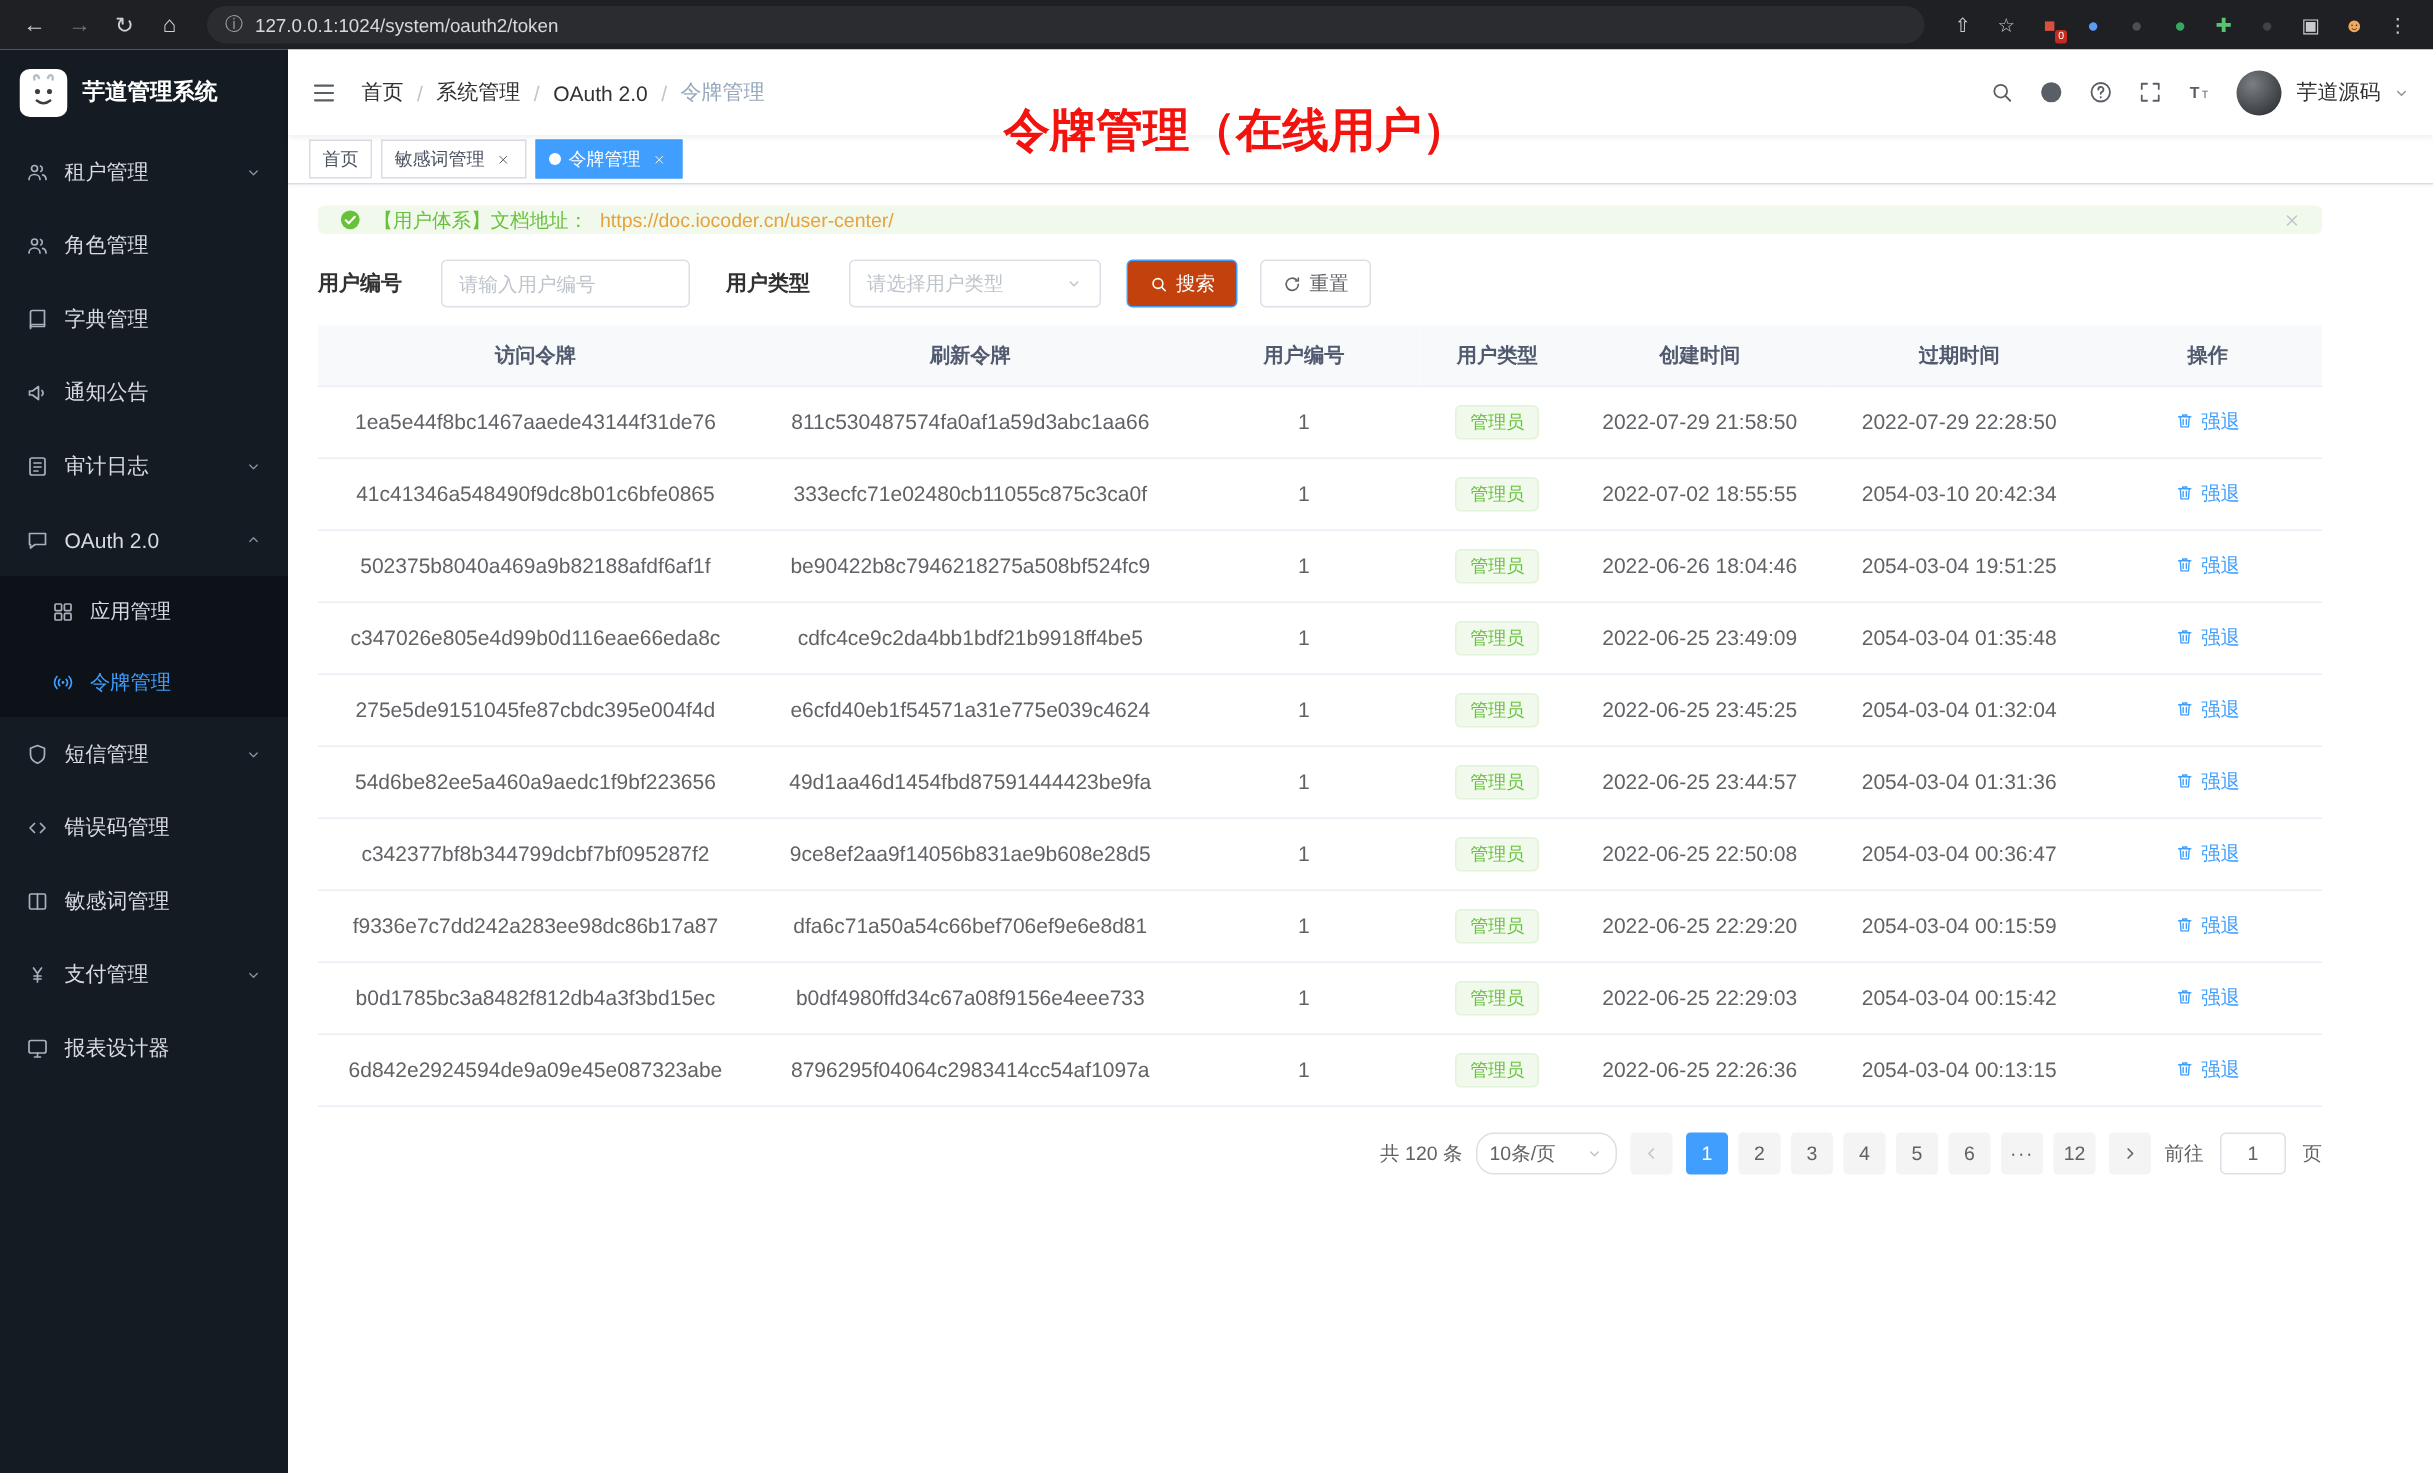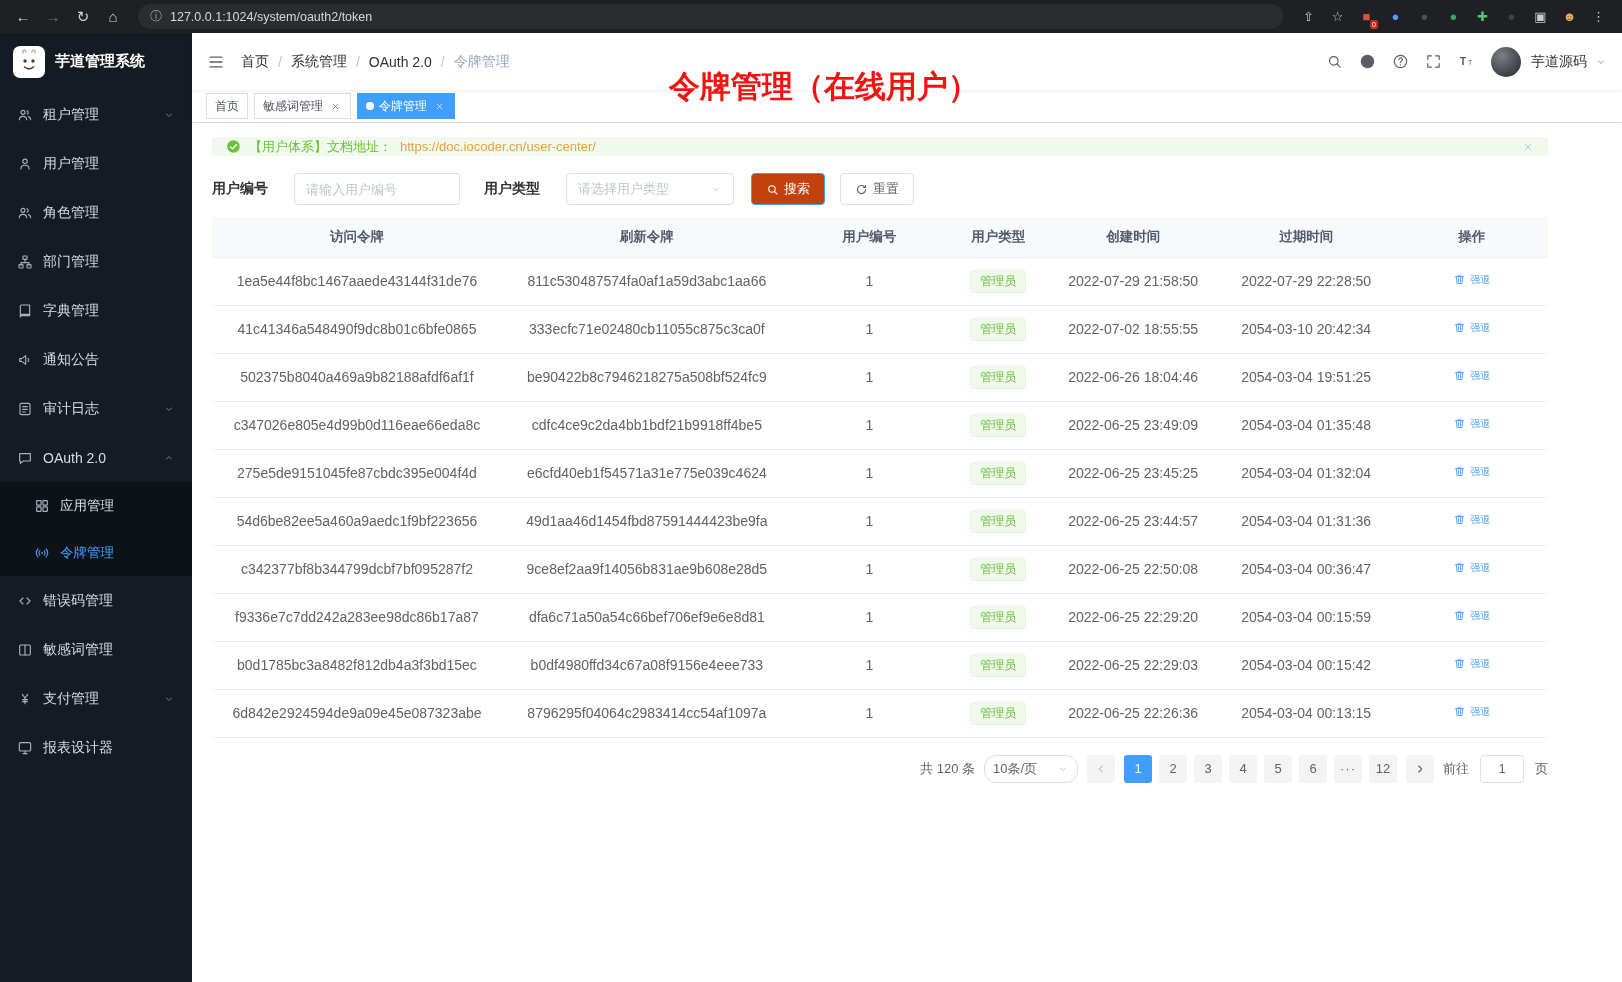--- a/index.html
+++ b/index.html
@@ -78,21 +78,21 @@
 .caret{color:#c0c4cc;display:flex}
 .caret .ic{width:12px;height:12px}
 .btn{height:32px;display:inline-flex;align-items:center;gap:5px;padding:0 14px;border:1px solid #dcdfe6;border-radius:4px;background:#fff;color:#606266;font-size:13px;cursor:pointer;margin-right:15px;font-family:inherit}
 .btn .ic{width:13px;height:13px}
 .btn.primary{background:#c2410c;border-color:#409eff;color:#fff}
 
 .data-table{width:100%;border-collapse:collapse;margin-top:12px;font-size:14px;color:#606266;table-layout:fixed}
 .data-table th{height:40px;background:#f8f9fb;color:#515a6e;font-weight:bold;font-size:13.5px;border-bottom:1px solid #ebeef5;text-align:center}
 .data-table td{height:48px;border-bottom:1px solid #ebeef5;text-align:center;overflow:hidden;text-overflow:ellipsis;white-space:nowrap;padding:0 4px}
 .badge{display:inline-block;padding:2px 9px;font-size:12px;line-height:17px;color:#67c23a;background:#f0f9eb;border:1px solid #e1f3d8;border-radius:4px}
-.action-link{color:#409eff;display:inline-flex;align-items:center;gap:4px;cursor:pointer;font-size:10px}
+.action-link{color:#409eff;display:inline-flex;align-items:center;gap:4px;cursor:pointer;font-size:13px}
 .action-link .ic{width:13px;height:13px}
 
 .pagination{display:flex;align-items:center;justify-content:flex-end;margin:17px 0;font-size:13px;color:#606266;gap:9px}
 .size-sel{width:94px;height:28px;border:1px solid #dcdfe6;border-radius:12px;display:flex;align-items:center;justify-content:space-between;padding:0 8px;cursor:pointer;background:#fff}
 .pages{display:flex;gap:7px}
 .pager-btn{min-width:28px;height:28px;padding:0 3px;background:#f4f4f5;border-radius:3px;display:inline-flex;align-items:center;justify-content:center;cursor:pointer;color:#606266}
 .pager-btn .ic{width:12px;height:12px}
 .pager-btn.active{background:#409eff;color:#fff}
 .pager-btn.disabled{color:#c0c4cc;cursor:not-allowed}
 .pager-btn.more{letter-spacing:1px}
@@ -180,47 +180,27 @@
           <span class="mi-label">租户管理</span>
           <span class="chev">
             <svg class="ic" viewBox="0 0 24 24" fill="none" stroke="currentColor" stroke-width="1.7" stroke-linecap="round" stroke-linejoin="round">
               <path d="M7 10l5 5 5-5"></path>
             </svg>
           </span>
         </div>
         <div class="menu-item">
           <span class="ic-wrap">
             <svg class="ic" viewBox="0 0 24 24" fill="none" stroke="currentColor" stroke-width="1.7" stroke-linecap="round" stroke-linejoin="round">
-              <circle cx="12" cy="8" r="3.3"></circle>
-              <path d="M5.8 19.5c0-3.5 2.8-5.7 6.2-5.7s6.2 2.2 6.2 5.7"></path>
-            </svg>
-          </span>
-          <span class="mi-label">用户管理</span>
-        </div>
-        <div class="menu-item">
-          <span class="ic-wrap">
-            <svg class="ic" viewBox="0 0 24 24" fill="none" stroke="currentColor" stroke-width="1.7" stroke-linecap="round" stroke-linejoin="round">
               <circle cx="9" cy="8" r="3"></circle>
               <path d="M3.5 19c0-3 2.4-5 5.5-5s5.5 2 5.5 5"></path>
               <path d="M15 5.6a3 3 0 0 1 .3 5.3"></path>
               <path d="M17.2 14.4c2 .6 3.3 2.3 3.3 4.6"></path>
             </svg>
           </span>
           <span class="mi-label">角色管理</span>
-        </div>
-        <div class="menu-item">
-          <span class="ic-wrap">
-            <svg class="ic" viewBox="0 0 24 24" fill="none" stroke="currentColor" stroke-width="1.7" stroke-linecap="round" stroke-linejoin="round">
-              <rect x="9" y="3" width="6" height="5" rx="1"></rect>
-              <rect x="3" y="16" width="6" height="5" rx="1"></rect>
-              <rect x="15" y="16" width="6" height="5" rx="1"></rect>
-              <path d="M12 8v3M6 16v-3h12v3"></path>
-            </svg>
-          </span>
-          <span class="mi-label">部门管理</span>
         </div>
         <div class="menu-item">
           <span class="ic-wrap">
             <svg class="ic" viewBox="0 0 24 24" fill="none" stroke="currentColor" stroke-width="1.7" stroke-linecap="round" stroke-linejoin="round">
               <path d="M5 5a2 2 0 0 1 2-2h12v16H7a2 2 0 0 0-2 2z"></path>
               <path d="M5 19a2 2 0 0 1 2-2h12"></path>
             </svg>
           </span>
           <span class="mi-label">字典管理</span>
         </div>
@@ -274,20 +254,33 @@
           </div>
           <div class="menu-item sub active">
             <span class="ic-wrap">
               <svg class="ic" viewBox="0 0 24 24" fill="none" stroke="currentColor" stroke-width="1.7" stroke-linecap="round" stroke-linejoin="round">
                 <circle cx="12" cy="12" r="1.4" fill="currentColor" stroke="none"></circle>
                 <path d="M8.8 15.2a4.5 4.5 0 0 1 0-6.4M15.2 8.8a4.5 4.5 0 0 1 0 6.4M6 18a8.5 8.5 0 0 1 0-12M18 6a8.5 8.5 0 0 1 0 12"></path>
               </svg>
             </span>
             <span class="mi-label">令牌管理</span>
           </div>
+        </div>
+        <div class="menu-item">
+          <span class="ic-wrap">
+            <svg class="ic" viewBox="0 0 24 24" fill="none" stroke="currentColor" stroke-width="1.7" stroke-linecap="round" stroke-linejoin="round">
+              <path d="M12 3l7 2.8V12c0 4.3-2.9 7.2-7 8.7C7.9 19.2 5 16.3 5 12V5.8z"></path>
+            </svg>
+          </span>
+          <span class="mi-label">短信管理</span>
+          <span class="chev">
+            <svg class="ic" viewBox="0 0 24 24" fill="none" stroke="currentColor" stroke-width="1.7" stroke-linecap="round" stroke-linejoin="round">
+              <path d="M7 10l5 5 5-5"></path>
+            </svg>
+          </span>
         </div>
         <div class="menu-item">
           <span class="ic-wrap">
             <svg class="ic" viewBox="0 0 24 24" fill="none" stroke="currentColor" stroke-width="1.7" stroke-linecap="round" stroke-linejoin="round">
               <path d="M9 7.5L4.5 12 9 16.5M15 7.5l4.5 4.5L15 16.5"></path>
             </svg>
           </span>
           <span class="mi-label">错误码管理</span>
         </div>
         <div class="menu-item">

